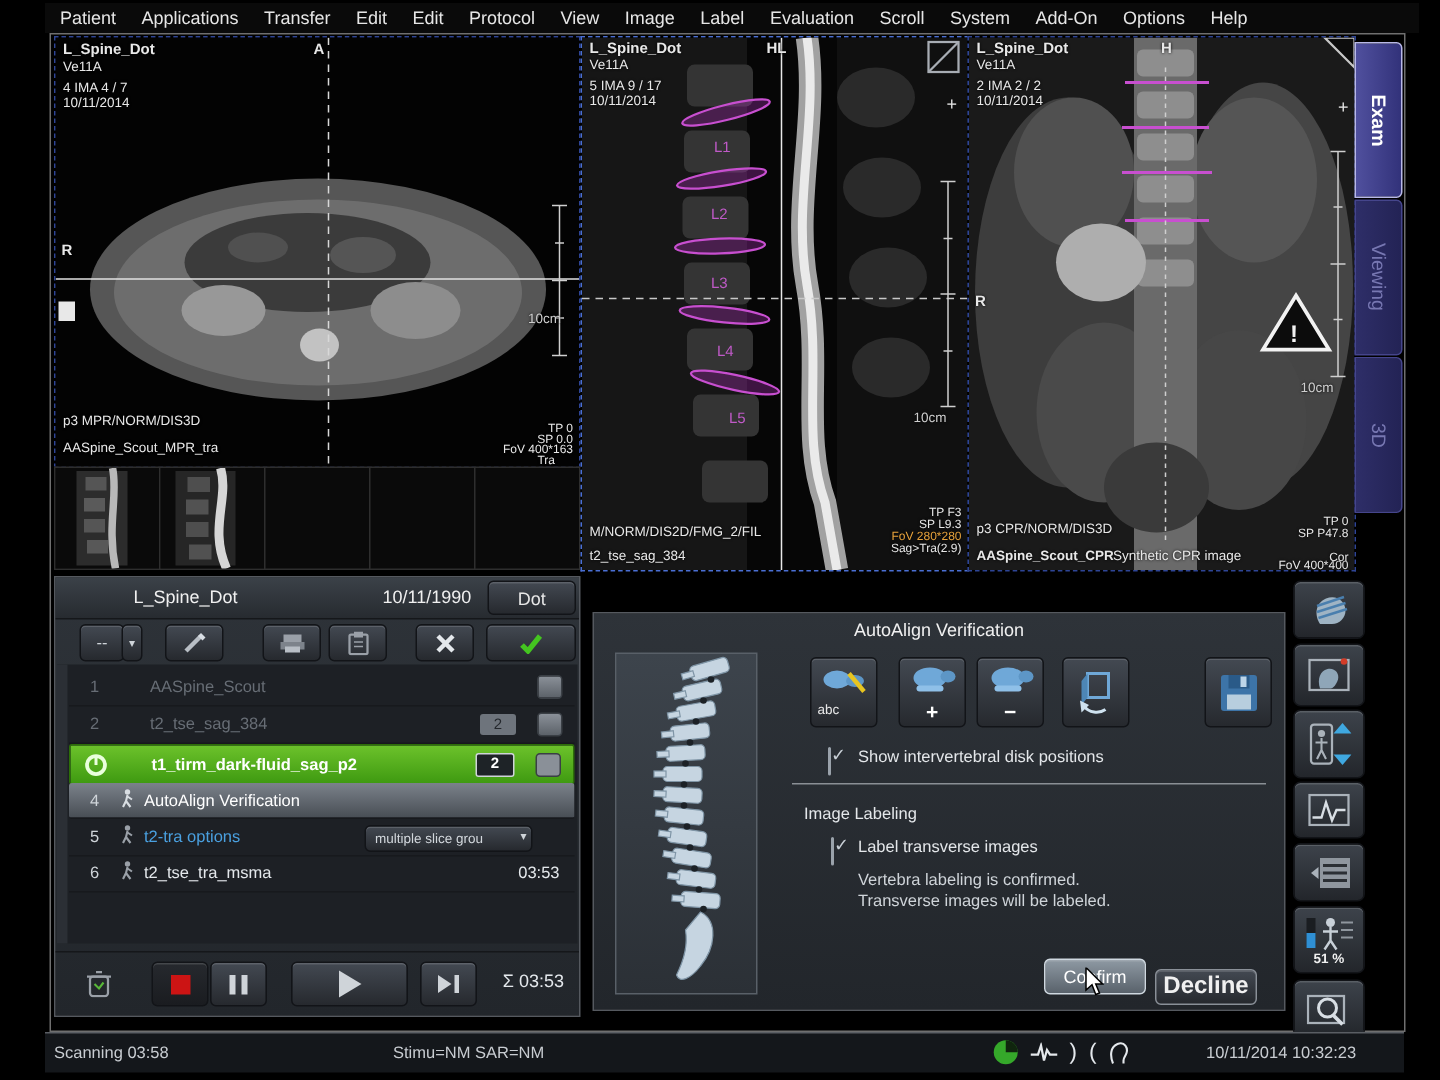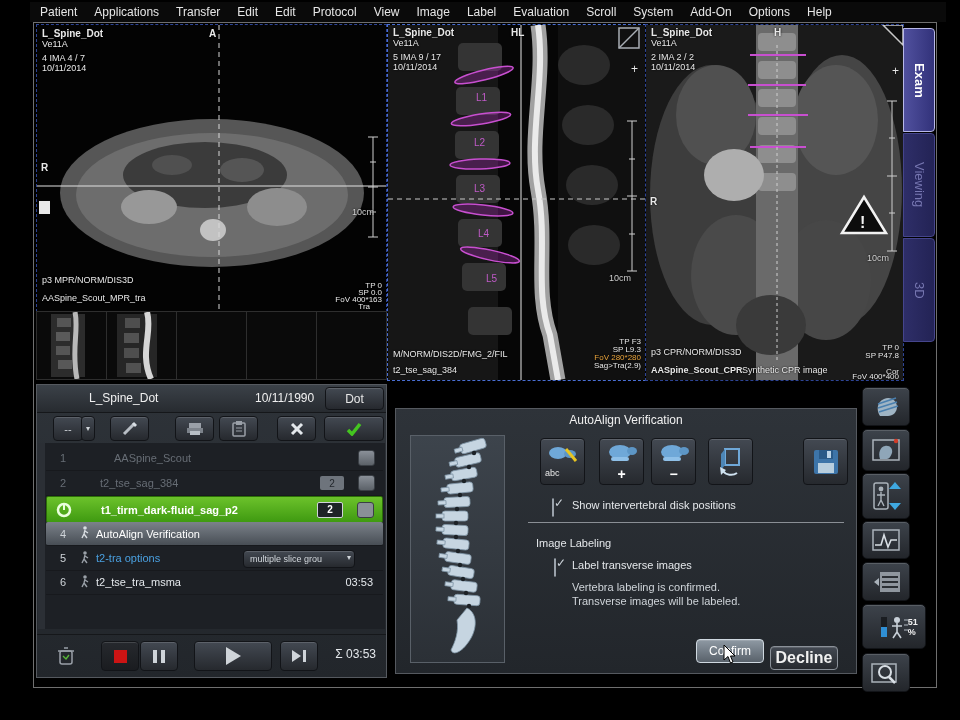--- a/index.html
+++ b/index.html
@@ -309,21 +309,21 @@
       <svg width="16" height="14">
           <polyline points="2,8 6,12 14,2" fill="none" stroke="#44c520" stroke-width="3.5"></polyline>
         </svg>
     </div>
 
     <div class="rowlist" style="left:1px;top:58px;right:1px;height:186px;">
       <div class="abs" style="left:0;top:0;bottom:0;width:7px;background:#2b2f35;"></div>
 
       <div class="prow rowdone" style="top:3px;">
         <span class="num" style="color:#676d75;">1</span>
-        <span style="margin-left:34px;">AASpine_Scout</span>
+        <span style="margin-left:20px;">AASpine_Scout</span>
         <span class="chip" style="margin-left:auto;margin-right:8px;"></span>
       </div>
 
       <div class="prow rowdone" style="top:28px;">
         <span class="num" style="color:#676d75;">2</span>
         <span style="margin-left:20px;">t2_tse_sag_384</span>
         <span class="badge" style="margin-left:auto;margin-right:14px;background:#6e747c;color:#23272c;">2</span>
         <span class="chip" style="margin-right:8px;"></span>
       </div>
 
@@ -575,34 +575,53 @@
   </div>
   <div class="abs sideicon" style="top:562px;height:37px;">
     <svg width="30" height="24">
       <polygon points="3,12 8,8 8,16" fill="#aab2ba"></polygon>
       <rect x="9" y="2" width="20" height="20" fill="#8f969e"></rect>
       <line x1="11" y1="7" x2="27" y2="7" stroke="#2b2f34" stroke-width="2"></line>
         <line x1="11" y1="12" x2="27" y2="12" stroke="#2b2f34" stroke-width="2"></line>
         <line x1="11" y1="17" x2="27" y2="17" stroke="#2b2f34" stroke-width="2"></line>
     </svg>
   </div>
-  <div class="abs sideicon" style="top:604px;height:43px;flex-direction:row;padding-left:16px;">
+  <div class="abs sideicon" style="top:604px;height:43px;flex-direction:column;">
     <svg width="34" height="24">
       <rect x="2" y="2" width="6" height="20" fill="#1a1d21"></rect>
         <rect x="2" y="12" width="6" height="10" fill="#2f8fd4"></rect>
       <circle cx="18" cy="5" r="3" fill="#c8d0d8"></circle>
         <path d="M18,8 L18,17 M13,11 L23,11 M18,17 L14,23 M18,17 L22,23" stroke="#c8d0d8" stroke-width="1.6" fill="none"></path>
       <line x1="25" y1="5" x2="33" y2="5" stroke="#8f969e" stroke-width="1.4"></line>
         <line x1="25" y1="10" x2="33" y2="10" stroke="#8f969e" stroke-width="1.4"></line>
         <line x1="25" y1="15" x2="33" y2="15" stroke="#8f969e" stroke-width="1.4"></line>
     </svg>
     <span style="font-size:9px;font-weight:bold;color:#f0f0f0;">51 %</span>
   </div>
   <div class="abs sideicon" style="top:653px;height:37px;">
     <svg width="30" height="24">
       <rect x="1" y="3" width="24" height="18" fill="none" stroke="#aab2ba" stroke-width="1.5"></rect>
       <circle cx="14" cy="11" r="6" fill="none" stroke="#d8dee4" stroke-width="2"></circle>
         <line x1="18" y1="16" x2="24" y2="22" stroke="#d8dee4" stroke-width="2.5"></line>
     </svg>
   </div>
 
+  <div class="abs statusbar">
+    <span class="abs" style="left:6px;top:7px;">Scanning 03:58</span>
+    <span class="abs" style="left:232px;top:7px;">Stimu=NM SAR=NM</span>
+    <span class="abs" style="left:632px;top:4px;display:flex;gap:8px;align-items:center;">
+      <svg width="17" height="17">
+          <circle cx="8.5" cy="8.5" r="8" fill="#35a82a"></circle>
+          <path d="M8.5,8.5 L8.5,0.5 A8,8 0 0,1 16.5,8.5 Z" fill="#10250e"></path>
+        </svg>
+      <svg width="18" height="14">
+          <polyline points="0,8 5,8 7,2 9,12 11,5 13,8 18,8" fill="none" stroke="#e4e8ec" stroke-width="1.5"></polyline>
+        </svg>
+      <span style="font-size:15px;color:#e4e8ec;">)</span>
+      <span style="font-size:15px;color:#e4e8ec;">(</span>
+      <svg width="14" height="16">
+          <path d="M3,15 C1,10 1,4 6,2 C11,0 13,5 12,8 C11.5,10 10,11 10,13 L10,15" fill="none" stroke="#e4e8ec" stroke-width="1.4"></path>
+        </svg>
+    </span>
+    <span class="abs" style="left:774px;top:7px;">10/11/2014 10:32:23</span>
+  </div>
 
 </div>
 
 </body></html>

